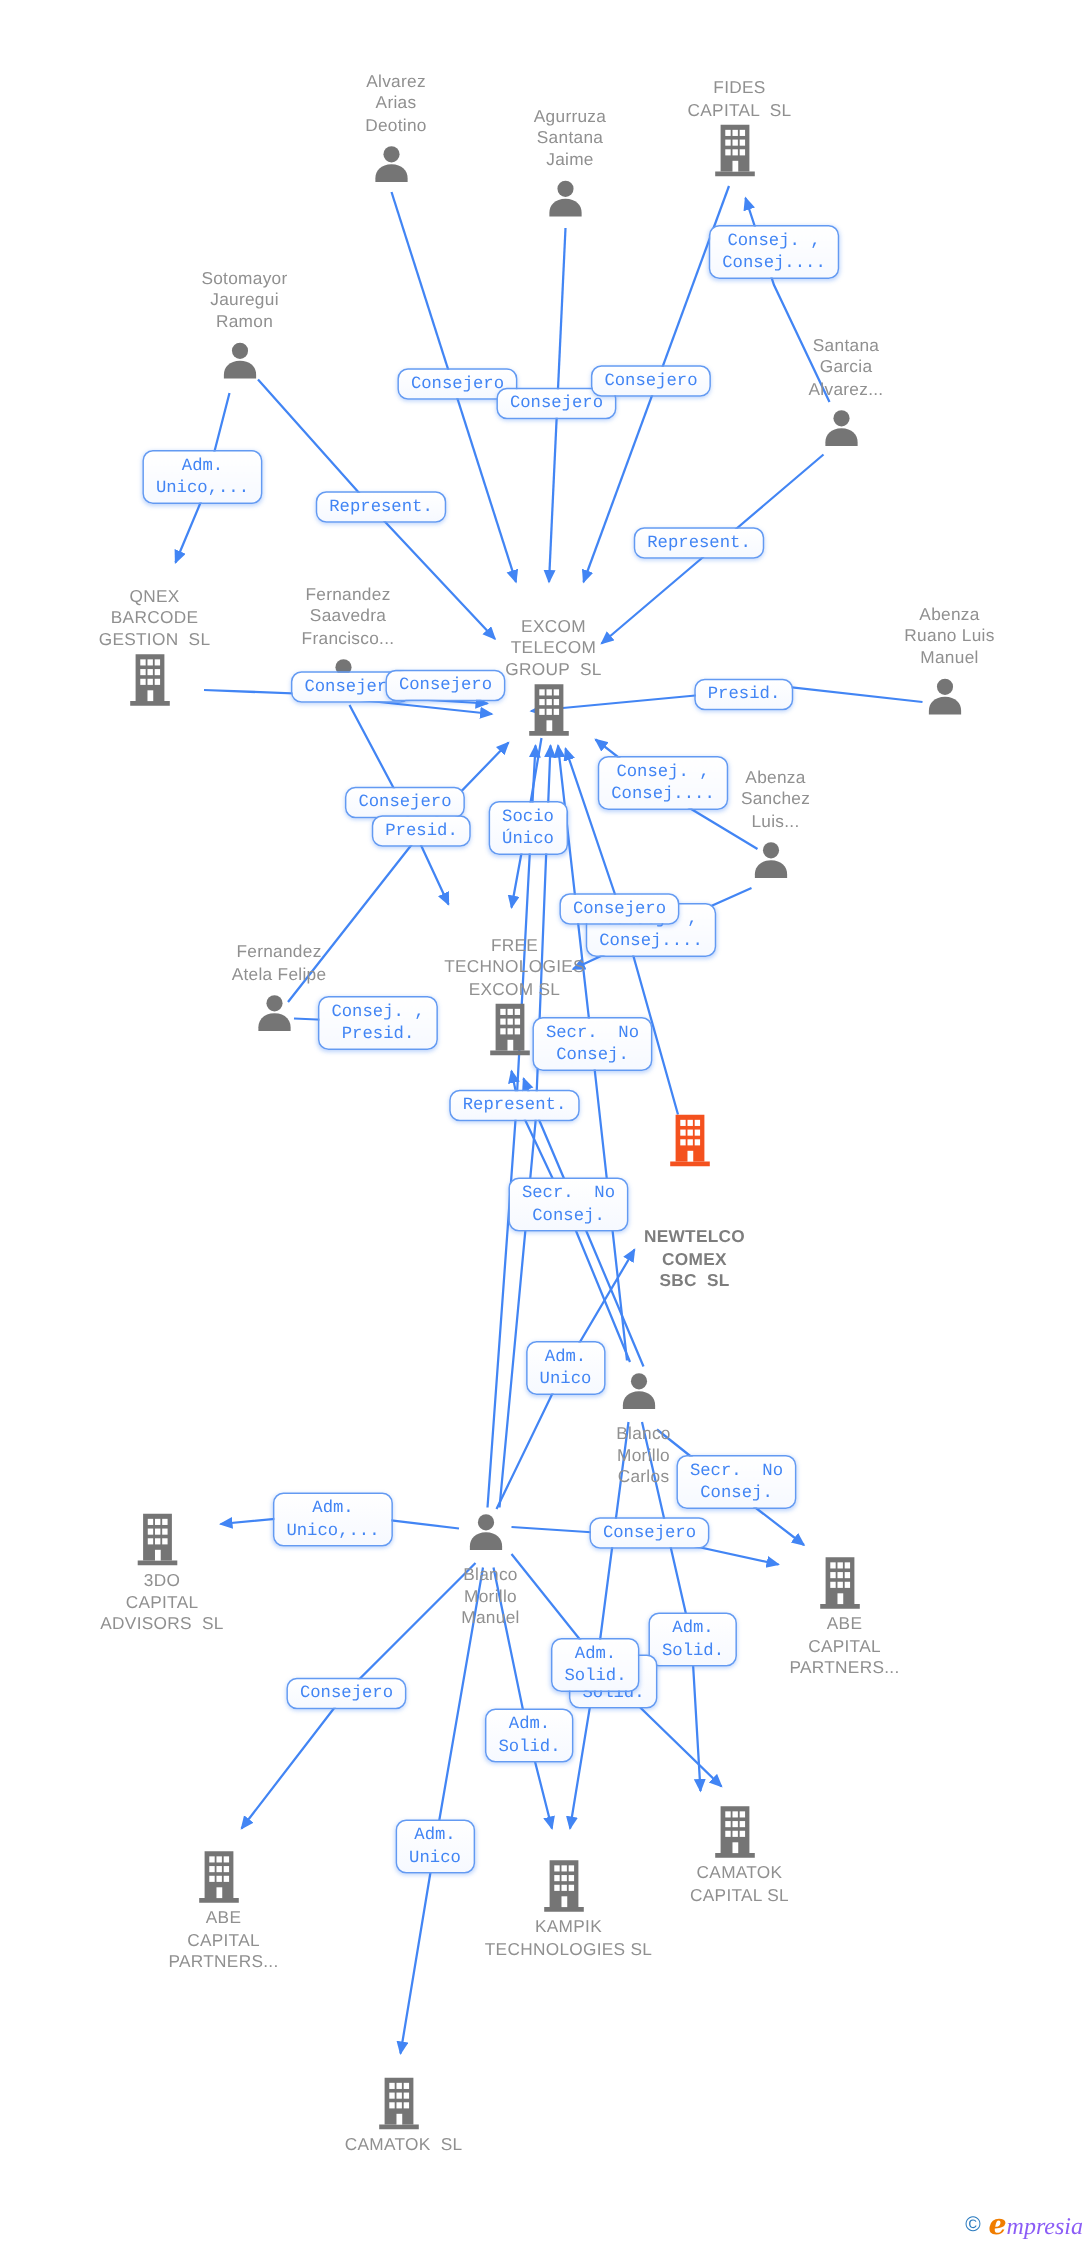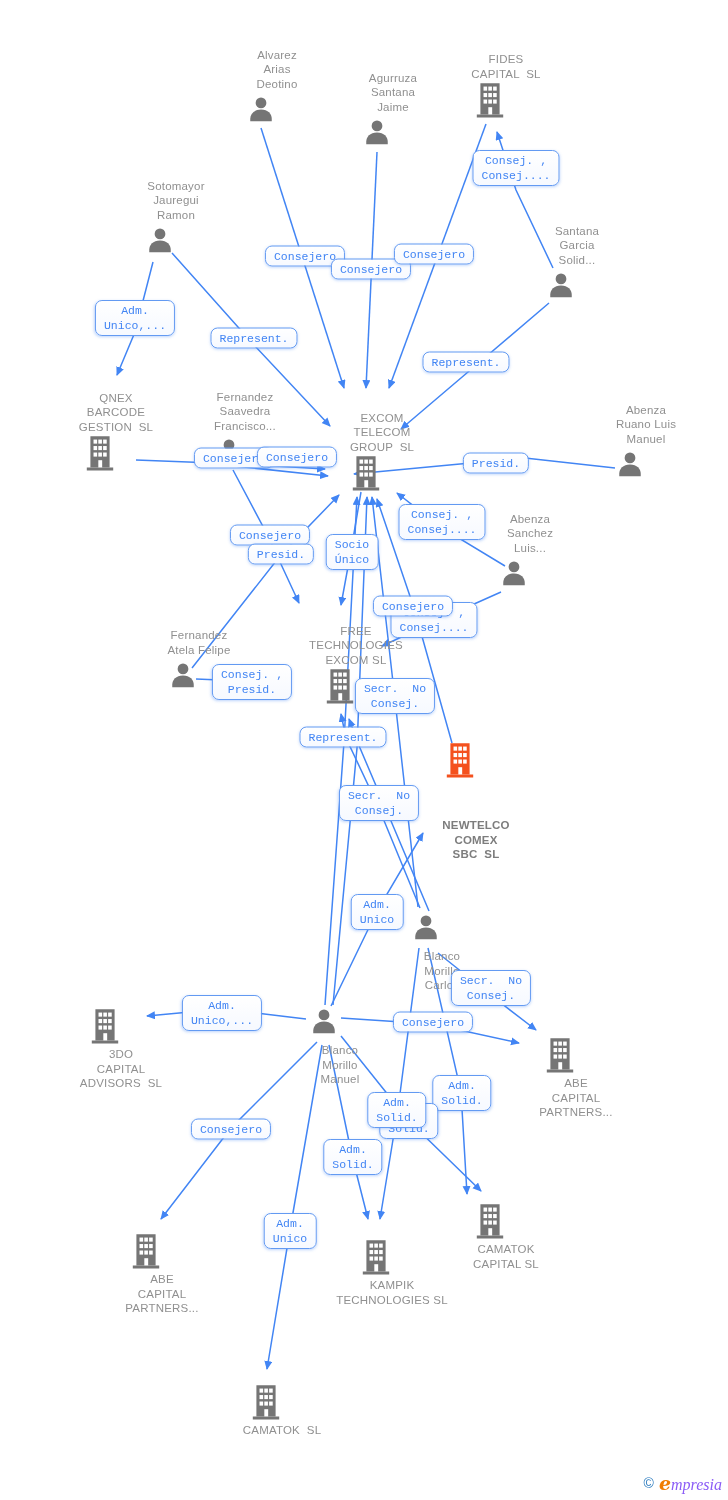--- a/index.html
+++ b/index.html
@@ -2,21 +2,21 @@
 <html><head>
 <meta charset="utf-8">
 <style>
   html,body{margin:0;padding:0;background:#fff;}
   #canvas{position:relative;width:728px;height:1500px;background:#ffffff;overflow:hidden;
           font-family:"Liberation Sans", sans-serif;}
   #edges{position:absolute;left:0;top:0;z-index:1;}
   .node{position:absolute;z-index:2;width:0;height:0;}
   .node .icon{position:absolute;transform:translate(-50%,-50%);color:#757575;line-height:0;}
   .node.hl .icon{color:#f4511e;}
-  .node .nlabel{position:absolute;left:16px;transform:translateX(-50%);width:140px;
+  .node .nlabel{position:absolute;left:3px;transform:translateX(-50%);width:140px;
                 text-align:center;color:#909090;font-size:11.5px;line-height:14.5px;letter-spacing:.2px;}
   .node .nlabel div{white-space:pre;}
   .node.hl .nlabel{color:#7d7d7d;font-weight:bold;margin-top:37px;}
   .nlabel.above{bottom:19px;}
   .nlabel.below{top:21px;}
   .elabel{position:absolute;z-index:3;transform:translate(-50%,-50%);
           background:linear-gradient(#ffffff,#f6f9ff);
           border:1.5px solid #639af2;border-radius:7px;color:#4285f4;
           font-size:11.5px;line-height:15px;padding:2px 8px;text-align:center;
           box-shadow:0 1px 3px rgba(66,133,244,.35);}
@@ -129,21 +129,21 @@
         </div>
       </div>
       <div class="node" style="left: 561px; top: 286px;">
         <span class="icon"><svg width="30" height="30" viewBox="0 0 24 24" fill="currentColor">
             <circle cx="12" cy="6.3" r="4.3"></circle>
             <path d="M12 11.6c-5.6 0-8.6 3.5-8.6 7.4V21h17.2v-2c0-3.9-3-7.4-8.6-7.4z"></path>
           </svg></span>
         <div class="nlabel above">
           <div>Santana</div>
           <div>Garcia</div>
-          <div>Solid...</div>
+          <div>Alvarez...</div>
         </div>
       </div>
       <div class="node" style="left: 100px; top: 453px;">
         <span class="icon"><svg width="33" height="36" viewBox="0 0 26 30" fill="currentColor">
             <path d="M5 1h16v26H5z"></path>
             <path d="M2 27h22v2.6H2z"></path>
             <g fill="#ffffff">
               <rect x="7.6" y="3.8" width="3" height="3.4"></rect>
               <rect x="11.6" y="3.8" width="3" height="3.4"></rect>
               <rect x="15.6" y="3.8" width="3" height="3.4"></rect>

